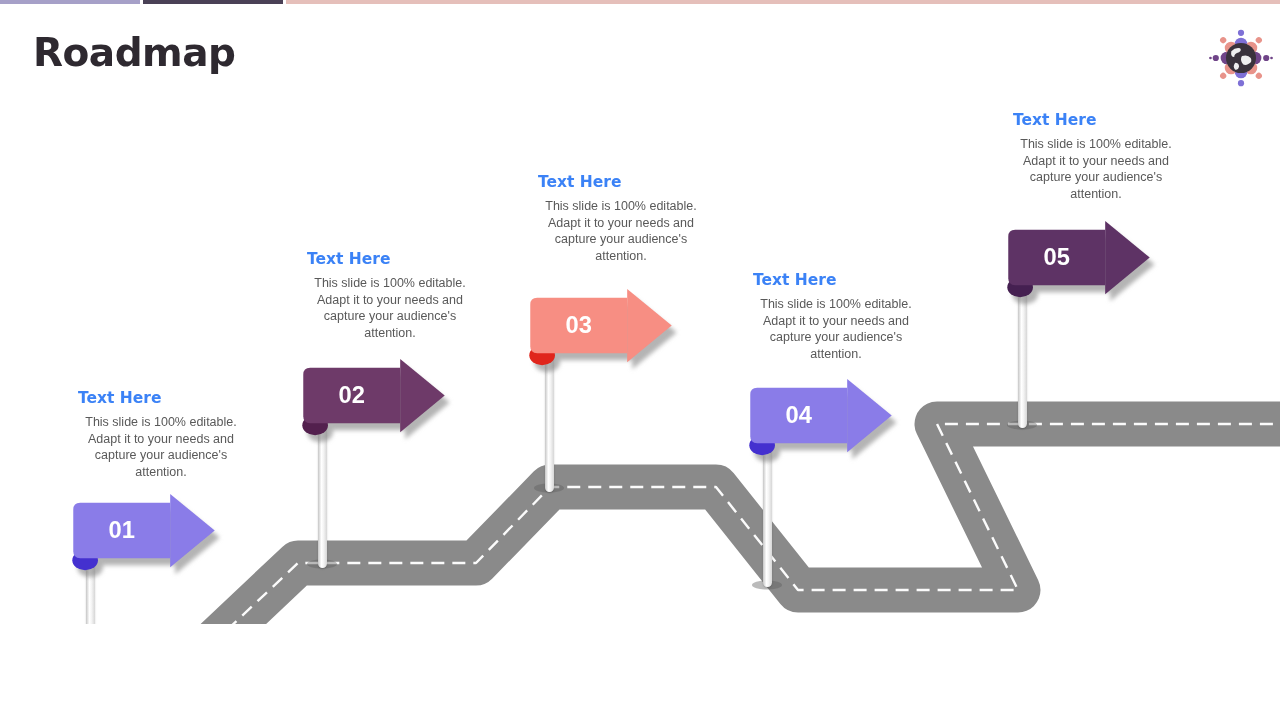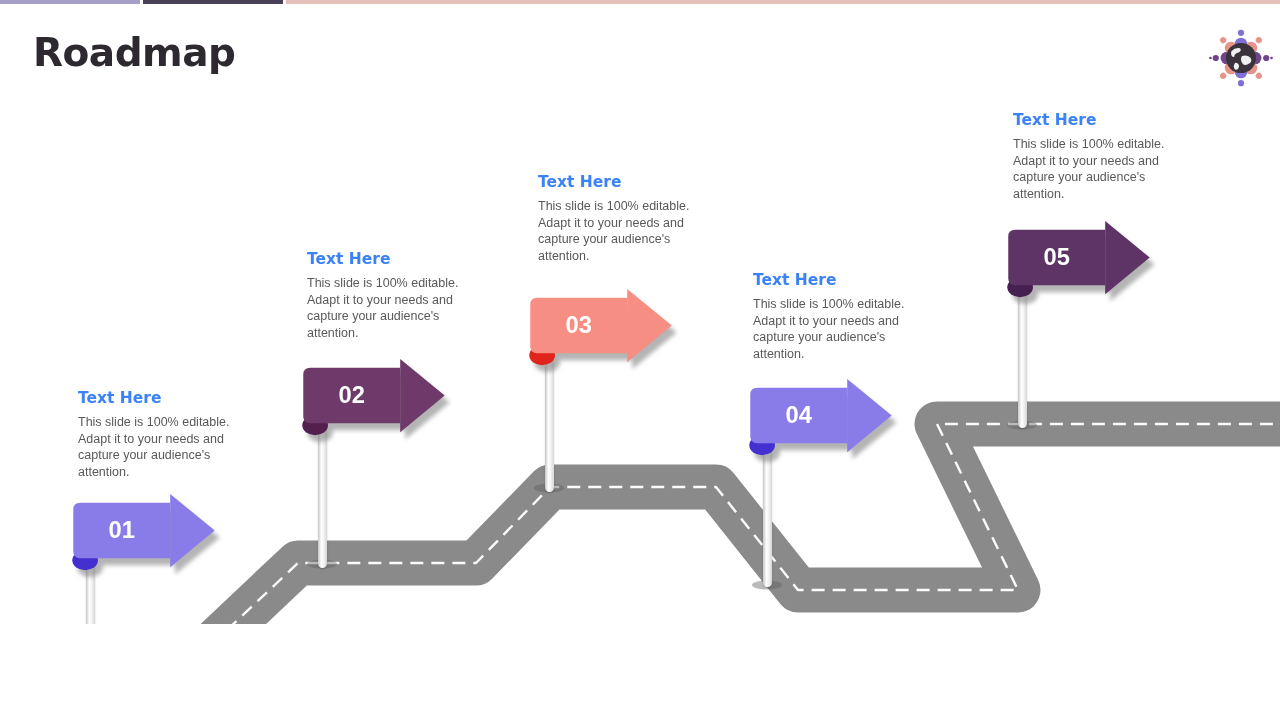--- a/index.html
+++ b/index.html
@@ -27,21 +27,21 @@
   
   .sign{position:absolute;width:149px;height:91px;overflow:visible;
     filter:drop-shadow(5px 7px 2px rgba(118,118,118,0.55));}
   .sign text{font-family:"Liberation Sans",sans-serif;font-weight:bold;font-size:24px;
     fill:#ffffff;text-anchor:middle;}
 
   
   .note{position:absolute;width:166px;}
   .note h3{margin:0 0 7px 0;font-size:15.5px;font-weight:bold;color:#3b82f6;
     font-family:"DejaVu Sans","Liberation Sans",sans-serif;}
-  .note p{margin:0;font-size:12.5px;line-height:1.33;color:#595959;}
+  .note p{margin:0;font-size:12.5px;line-height:1.33;color:#595959;text-align:center;}
 
   
   .page-num{position:absolute;left:1240px;top:695px;width:14px;font-size:12px;color:#3a3a3a;text-align:right;}
   .footer-mark-sq{position:absolute;left:1257px;top:700px;width:5px;height:7px;}
   .footer-mark-bar{position:absolute;left:1264px;top:699px;width:17px;height:8px;}
 </style>
 </head>
 <body>
 
 <div id="slide">

